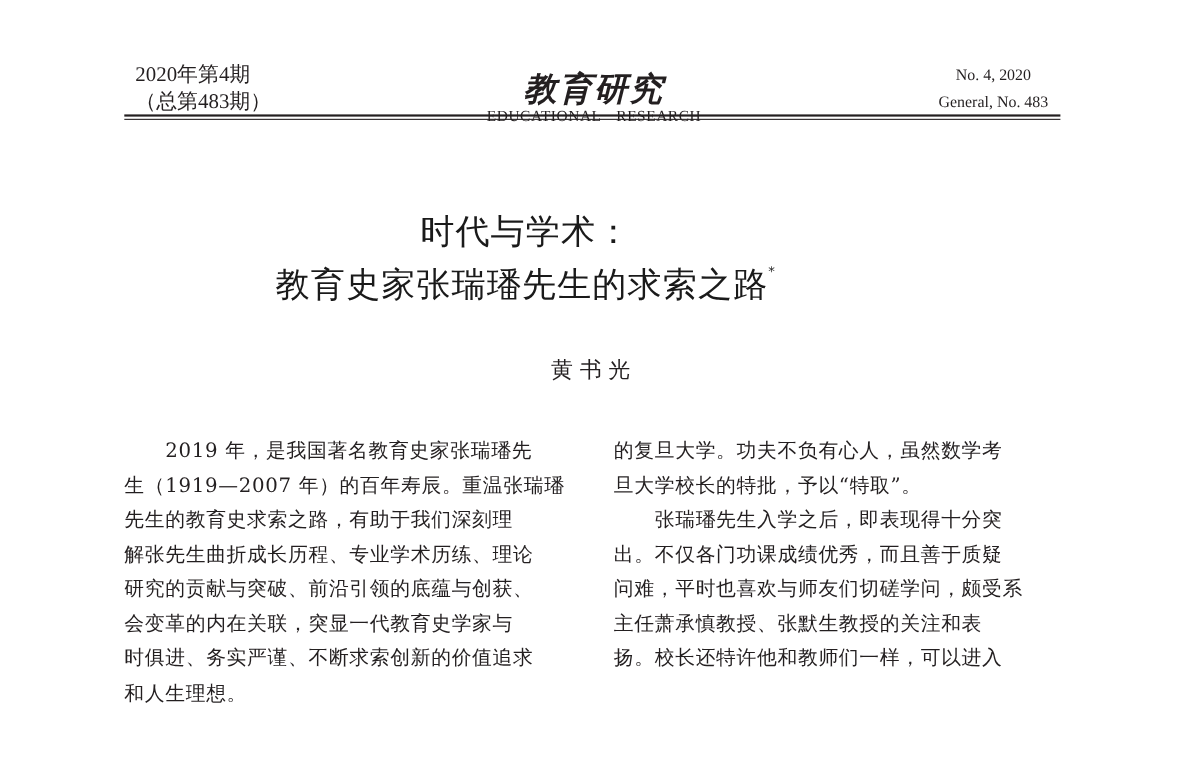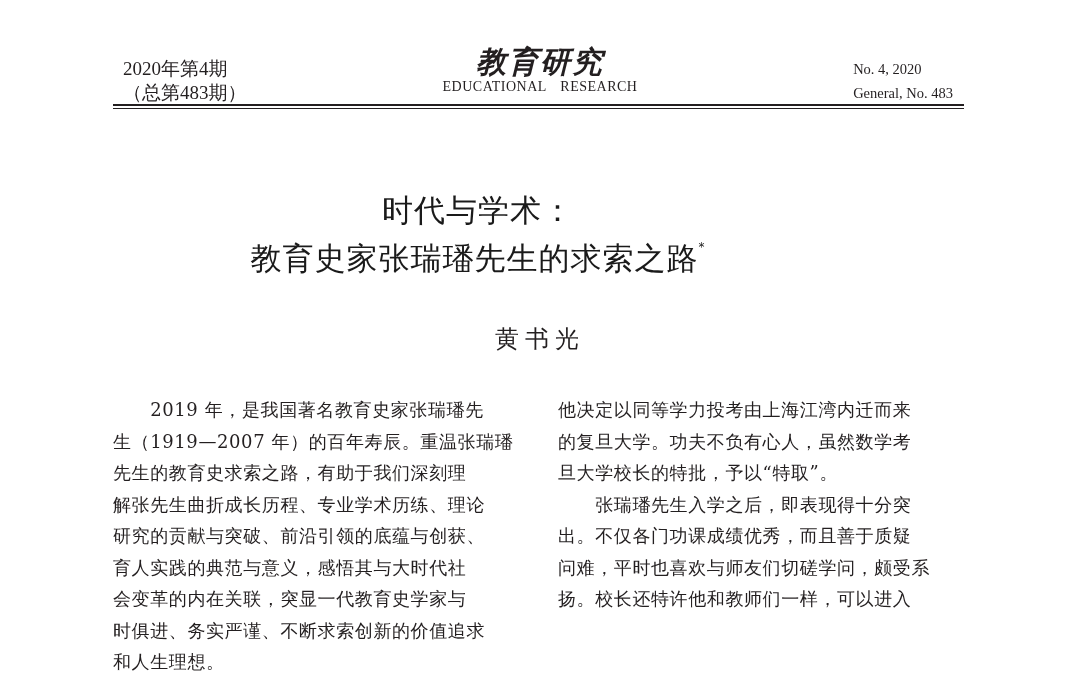--- a/index.html
+++ b/index.html
@@ -1,30 +1,30 @@
 <!DOCTYPE html>
 <html><head>
 <meta charset="utf-8">
 <style>
   html, body { margin: 0; padding: 0; background: #ffffff; }
   body { width: 1080px; height: 695px; overflow: hidden; position: relative; color: #231f20; font-family: "DejaVu Serif", "Liberation Serif", serif; }
   .header-left { position: absolute; left: 123px; top: 57px; font-size: 19px; line-height: 24px; font-family: "Liberation Serif", "DejaVu Serif", serif; }
   .header-left .l2 { padding-left: 0px; }
   .header-center { position: absolute; left: 430px; top: 45px; width: 220px; text-align: center; }
-  .journal-cn { font-size: 30px; font-weight: bold; letter-spacing: 2px; line-height: 34px; font-family: "DejaVu Serif", serif; font-style: italic; }
+  .journal-cn { font-size: 30px; font-weight: bold; letter-spacing: 2px; line-height: 34px; font-family: "DejaVu Serif", serif; font-style: italic; margin-top: 20px; }
   .journal-en { font-size: 14px; letter-spacing: 0.5px; line-height: 16px; font-family: "Liberation Serif", serif; word-spacing: 10px; }
-  .header-right { position: absolute; right: 127px; top: 57px; text-align: left; font-size: 14.5px; line-height: 24px; font-family: "Liberation Serif", "DejaVu Serif", serif; }
+  .header-right { position: absolute; right: 127px; top: 57px; text-align: center; font-size: 14.5px; line-height: 24px; font-family: "Liberation Serif", "DejaVu Serif", serif; }
   .rule { position: absolute; left: 113px; width: 851px; background: #231f20; }
   .rule.r1 { top: 104px; height: 1.5px; }
   .rule.r2 { top: 108px; height: 1px; }
   .title { position: absolute; left: 0; width: 956px; text-align: center; font-family: "DejaVu Sans", "Liberation Sans", sans-serif; color: #1a1a1a; }
   .title.t1 { top: 190px; font-size: 31px; letter-spacing: 1px; }
   .title.t2 { top: 238px; font-size: 31px; letter-spacing: 1px; }
   .title sup { font-size: 12px; vertical-align: top; position: relative; top: 2px; }
-  .author { position: absolute; left: 0; width: 1080px; top: 323px; text-align: center; font-size: 24px; letter-spacing: 6px; font-family: "DejaVu Serif", serif; }
+  .author { position: absolute; left: 0; width: 1080px; top: 323px; text-align: center; font-size: 20px; letter-spacing: 6px; font-family: "DejaVu Serif", serif; }
   .col { position: absolute; top: 394px; font-size: 18px; line-height: 31.5px; font-family: "DejaVu Serif", "Liberation Serif", serif; letter-spacing: 0.6px; color: #231f20; }
   .col.left { left: 113px; width: 410px; }
   .col.right { left: 558px; width: 410px; }
   .col p { margin: 0; white-space: nowrap; }
 </style>
 </head>
 <body>
 
 <div>
   <div class="header-left">
@@ -51,27 +51,26 @@
 </div>
 
 <div class="author">黄书光</div>
 
 <div class="col left">
   <p>　　2019 年，是我国著名教育史家张瑞璠先</p>
   <p>生（1919—2007 年）的百年寿辰。重温张瑞璠</p>
   <p>先生的教育史求索之路，有助于我们深刻理</p>
   <p>解张先生曲折成长历程、专业学术历练、理论</p>
   <p>研究的贡献与突破、前沿引领的底蕴与创获、</p>
-  <p>育人实践的典范与意义，感悟其与大时代社</p>
   <p>会变革的内在关联，突显一代教育史学家与</p>
   <p>时俱进、务实严谨、不断求索创新的价值追求</p>
   <p>和人生理想。</p>
 </div>
 
 <div class="col right">
-  <p>他决定以同等学力投考由上海江湾内迁而来</p>
   <p>的复旦大学。功夫不负有心人，虽然数学考</p>
   <p>旦大学校长的特批，予以“特取”。</p>
   <p>　　张瑞璠先生入学之后，即表现得十分突</p>
   <p>出。不仅各门功课成绩优秀，而且善于质疑</p>
   <p>问难，平时也喜欢与师友们切磋学问，颇受系</p>
+  <p>主任萧承慎教授、张默生教授的关注和表</p>
   <p>扬。校长还特许他和教师们一样，可以进入</p>
 </div>
 
 </body></html>

